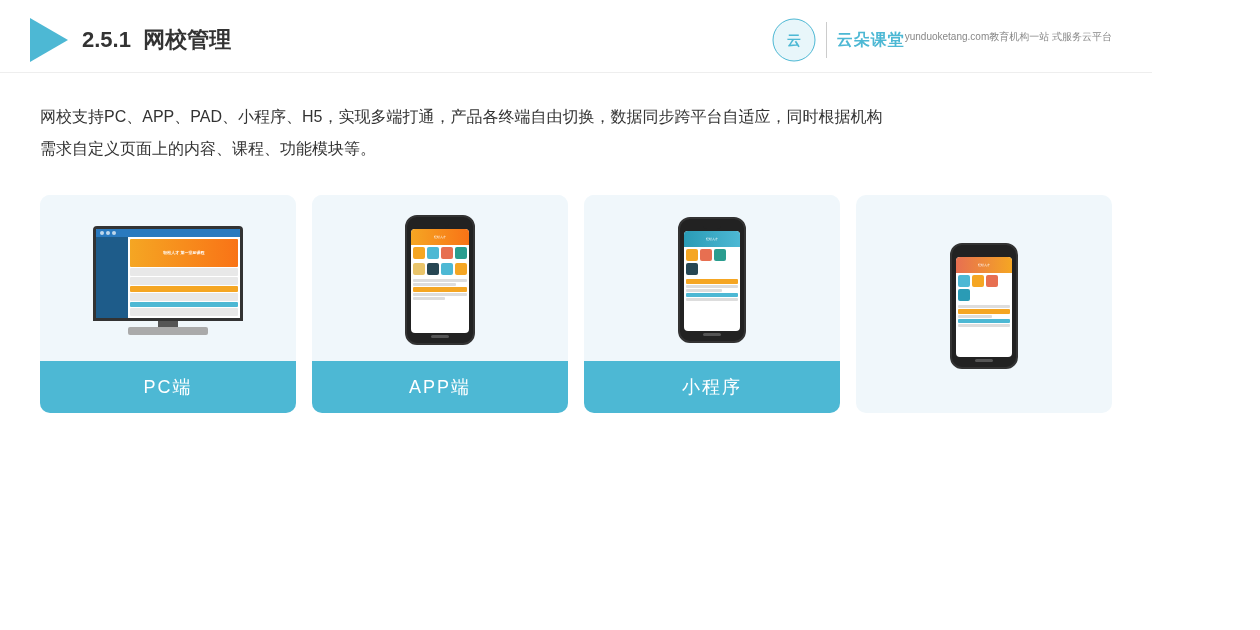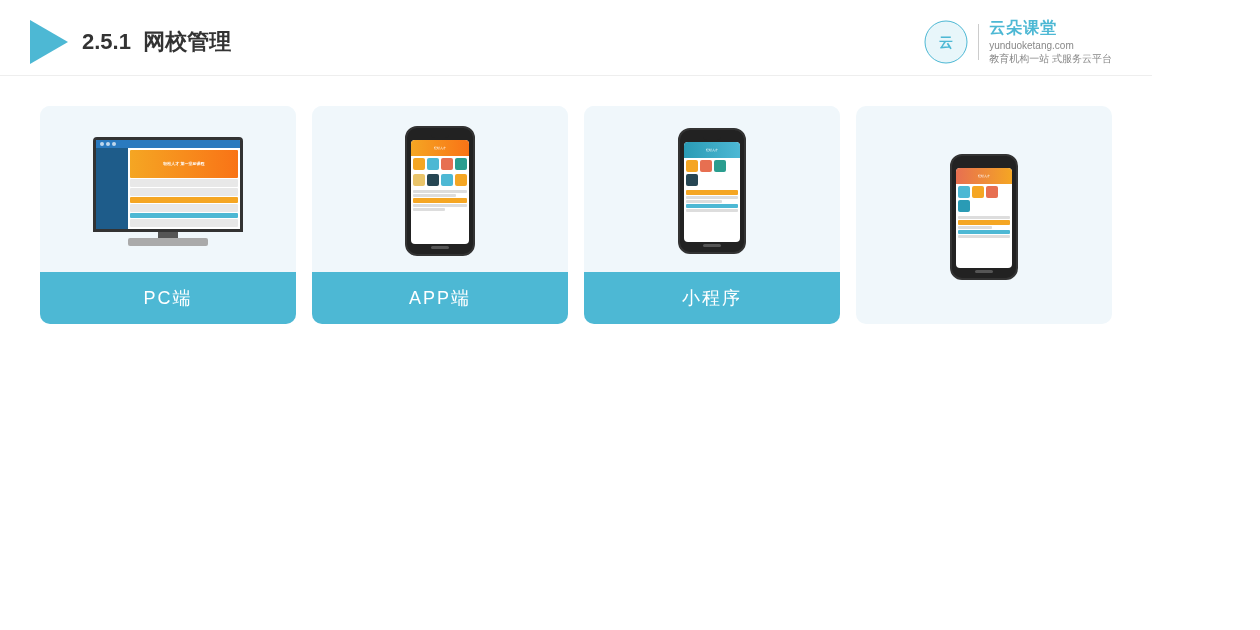--- a/index.html
+++ b/index.html
@@ -48,21 +48,21 @@
       align-items: center;
       gap: 8px;
     }
     .brand-logo {
       display: flex;
       align-items: center;
       gap: 6px;
     }
     .brand-text-block {
       display: flex;
-      flex-direction: column;
+      flex-direction: row;
       align-items: flex-start;
     }
     .brand-name {
       font-size: 16px;
       color: #4db8d4;
       font-weight: bold;
       letter-spacing: 1px;
     }
     .brand-sub {
       font-size: 10px;
@@ -354,20 +354,24 @@
           <span class="brand-sub">yunduoketang.com</span>
           <span class="brand-sub">
             <span>教育机构一站</span>
             <span>式服务云平台</span>
           </span>
         </div>
       </div>
     </div>
   </div>
 
+  <div class="description">
+    <div>网校支持PC、APP、PAD、小程序、H5，实现多端打通，产品各终端自由切换，数据同步跨平台自适应，同时根据机构</div>
+    <div>需求自定义页面上的内容、课程、功能模块等。</div>
+  </div>
 
   <div class="cards-section">
 
     <div class="card">
       <div class="card-image-area">
         <div class="pc-mockup">
           <div class="pc-screen">
             <div class="pc-screen-inner">
               <div class="pc-screen-top">
                 <div class="pc-screen-dot"></div>

